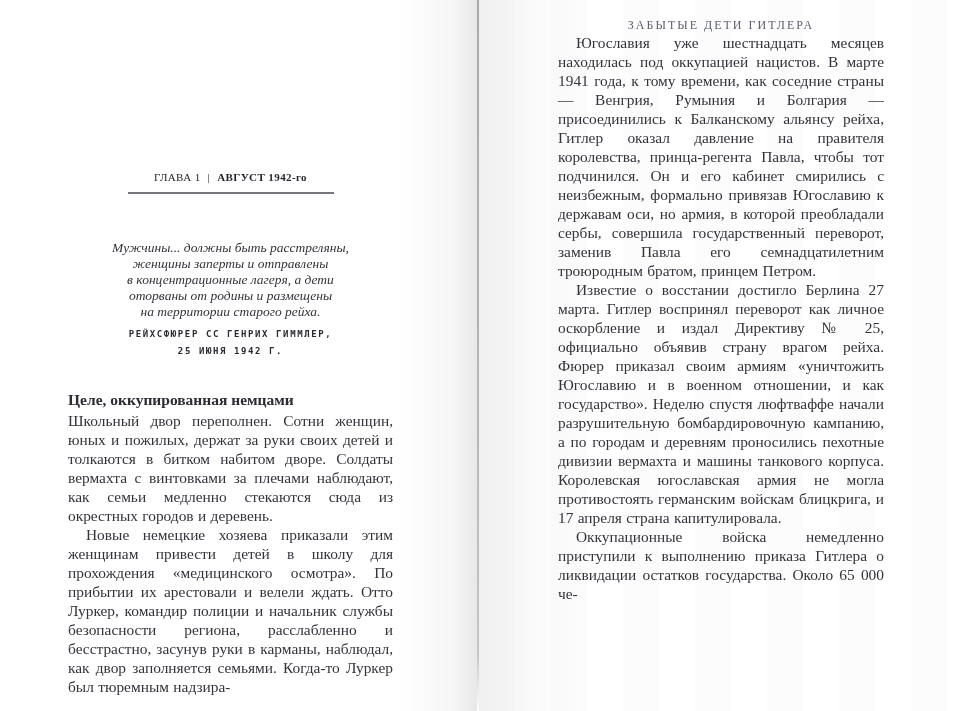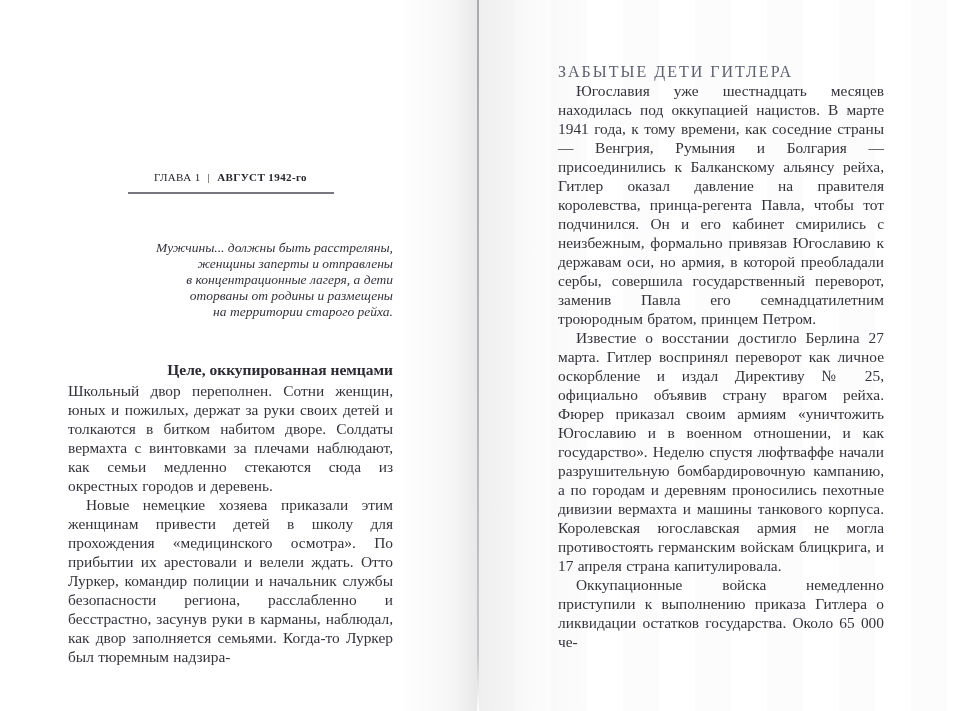--- a/index.html
+++ b/index.html
@@ -19,34 +19,34 @@
     background:linear-gradient(to right,rgba(0,0,0,0.05) 0%,rgba(0,0,0,0.015) 55%,rgba(0,0,0,0) 100%);}
   .scan-streaks{position:absolute;left:479px;top:0;width:475px;height:711px;pointer-events:none;
     background:repeating-linear-gradient(90deg,rgba(60,60,70,0.016) 0 36px,rgba(60,60,70,0) 36px 72px);}
   
   .chapter-head{margin-top:166px;text-align:center;font-size:11px;line-height:22px;
     letter-spacing:0.4px;color:#26262e;white-space:nowrap;}
   .chapter-head .sep{padding:0 7px;font-weight:normal;}
   .chapter-head .bold{font-weight:bold;}
   .chapter-rule{width:206px;margin:4px auto 0;border-top:2px solid #76767c;height:0;}
   
-  .epigraph{margin-top:46px;text-align:right;font-style:italic;font-size:13.5px;
+  .epigraph{margin-top:46px;text-align:center;font-style:italic;font-size:13.5px;
     line-height:16px;color:#33333b;}
   .attribution{margin-top:6px;text-align:center;
     font-family:"DejaVu Sans Mono","Liberation Mono",monospace;
     font-weight:bold;font-size:9px;letter-spacing:1.6px;line-height:17px;color:#2b2b33;}
   
-  .section-heading{margin-top:40px;font-weight:bold;font-size:15.5px;line-height:20.5px;
-    color:#2b2b33;text-align:right;}
+  .section-heading{margin-top:30px;font-weight:bold;font-size:15.5px;line-height:20.5px;
+    color:#2b2b33;text-align:left;}
   
   .body{margin:0;font-size:15.4px;line-height:19px;text-align:justify;color:#33333b;
     word-spacing:0.5px;}
   .indent{text-indent:18px;}
   
-  .running-header{margin-top:63px;text-align:left;font-size:16px;letter-spacing:2px;
+  .running-header{margin-top:18px;text-align:center;font-size:12px;letter-spacing:2px;
     color:#5d6170;white-space:nowrap;}
   .page-right .first-par{margin-top:26px;}
 </style>
 </head>
 <body>
 
 <div class="spread">
 
   <div class="page-left">
     <div class="chapter-head">
@@ -55,20 +55,24 @@
     <div class="chapter-rule"></div>
 
     <div class="epigraph">
       <div>Мужчины... должны быть расстреляны,</div>
       <div>женщины заперты и отправлены</div>
       <div>в концентрационные лагеря, а дети</div>
       <div>оторваны от родины и размещены</div>
       <div>на территории старого рейха.</div>
     </div>
 
+    <div class="attribution">
+      <div>РЕЙХСФЮРЕР СС ГЕНРИХ ГИММЛЕР,</div>
+      <div>25 ИЮНЯ 1942 Г.</div>
+    </div>
 
     <div class="section-heading">
       <div>Целе, оккупированная немцами</div>
     </div>
 
     <p class="body">Школьный двор переполнен. Сотни женщин, юных и пожилых, держат за руки своих детей и толкаются в битком набитом дворе. Солдаты вермахта с винтовками за плечами наблюдают, как семьи медленно стекаются сюда из окрестных городов и деревень.</p>
     <p class="body indent">Новые немецкие хозяева приказали этим женщинам привести детей в школу для прохождения «медицинского осмотра». По прибытии их арестовали и велели ждать. Отто Луркер, командир полиции и начальник службы безопасности региона, расслабленно и бесстрастно, засунув руки в карманы, наблюдал, как двор заполняется семьями. Когда-то Луркер был тюремным надзира-</p>
   </div>
 
   <div class="spine-shadow"></div>

